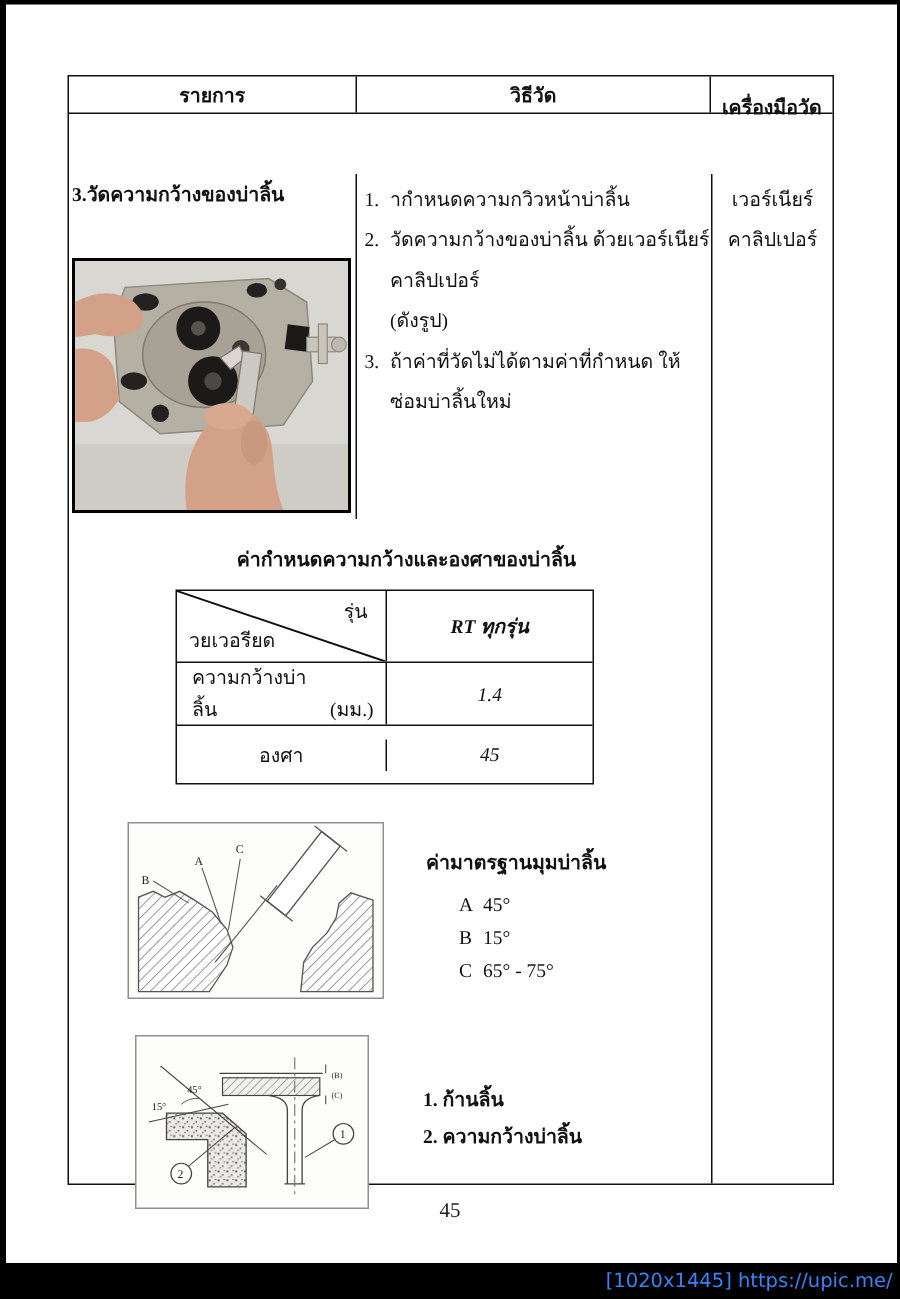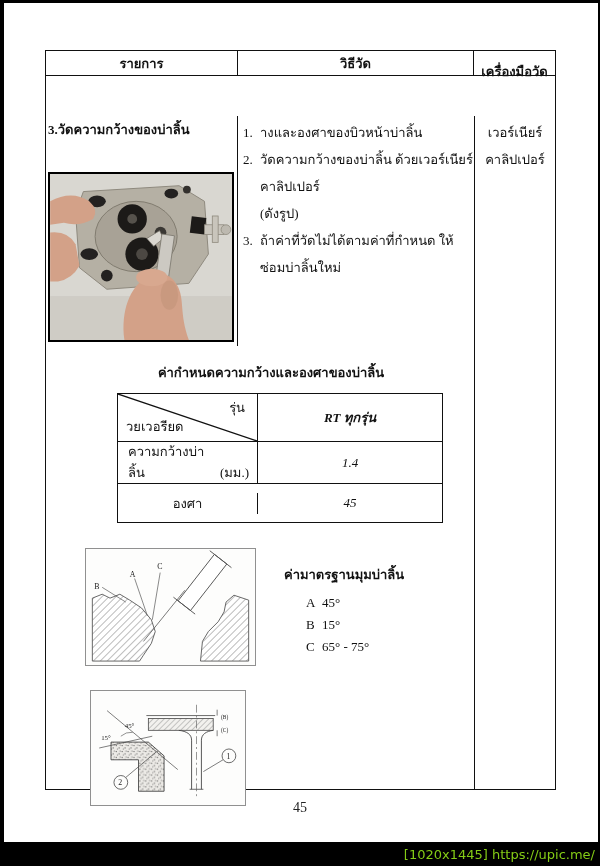--- a/index.html
+++ b/index.html
@@ -38,21 +38,21 @@
   .step { display:flex; line-height:27px; }
   .step-num { width:17px; flex:none; }
 
   .photo { position:absolute; left:2px; top:56px; width:186px; height:170px;
            border:2px solid #000; background:#d9d7d1; }
   .photo svg { display:block; width:100%; height:100%; }
 
   .spec-title { position:absolute; left:0; top:246px; width:450px; text-align:center;
                 font-size:13px; font-weight:bold; }
 
-  .spec-table { position:absolute; left:71px; top:277px; width:326px; height:130px;
+  .spec-table { position:absolute; left:71px; top:277px; width:279px; height:130px;
                 border:1.5px solid #111; display:flex; flex-direction:column; font-size:13px; }
   .sp-row { display:flex; }
   .sp-r1 { height:48px; border-bottom:1.5px solid #111; }
   .sp-r2 { height:42px; border-bottom:1.5px solid #111; }
   .sp-r3 { flex:1;align-items:center; }
   .sp-left { width:140px; border-right:1.5px solid #111; position:relative; }
   .sp-right { flex:1; display:flex; align-items:center; justify-content:center;font-style:italic; }
   .sp-corner svg { position:absolute; left:0; top:0; width:100%; height:100%; }
   .corner-top { position:absolute; top:3px; right:12px; }
   .corner-bottom { position:absolute; bottom:4px; left:8px; }
@@ -72,21 +72,21 @@
   .as-row { display:flex; line-height:22px; padding-left:22px; }
   .as-key { width:16px; }
 
   .legend { position:absolute; left:236px; top:604px; font-size:13px; line-height:25px; font-weight:600; }
 
   .page-number { position:absolute; left:0; top:800px; width:600px; text-align:center;
                  font-size:14px; color:#222; }
 
   .bottom-bar { position:absolute; left:0; bottom:0; width:600px; height:24px; background:#000;
                 display:flex; align-items:center; justify-content:flex-end; padding-right:5px;
-                font-family:"DejaVu Sans","Liberation Sans",sans-serif; font-size:13px; color:#84cc16; }
+                font-family:"DejaVu Sans","Liberation Sans",sans-serif; font-size:13px; color:#3b82f6; }
 
   text { font-family:"Liberation Serif","DejaVu Serif",serif; }
 </style>
 </head>
 <body>
 
 <div class="page">
   <div class="edge edge-left"></div>
   <div class="edge edge-top"></div>
   <div class="edge edge-right"></div>
@@ -100,21 +100,21 @@
 
     <div class="body-row">
       <div class="body-main">
         <div class="col-divider"></div>
 
         <div class="item-title">3.วัดความกว้างของบ่าลิ้น</div>
 
         <div class="steps">
           <div class="step">
             <span class="step-num">1.</span>
-            <span>างและองศาของบิวหน้าบ่าลิ้น</span>
+            <span>ากำหนดความกวิวหน้าบ่าลิ้น</span>
           </div>
           <div class="step">
             <span class="step-num">2.</span>
             <span>วัดความกว้างของบ่าลิ้น ด้วยเวอร์เนียร์คาลิปเปอร์</span>
           </div>
           <div class="step">
             <span class="step-num"></span>
             <span>(ดังรูป)</span>
           </div>
           <div class="step">
@@ -270,20 +270,24 @@
             <circle cx="140" cy="66" r="7" fill="none" stroke="#444" stroke-width="0.8"></circle>
             <text x="137.5" y="69" font-size="8" fill="#222">1</text>
             <line x1="134" y1="70" x2="114" y2="82" stroke="#444" stroke-width="0.7"></line>
 
             <circle cx="30" cy="93" r="7" fill="none" stroke="#444" stroke-width="0.8"></circle>
             <text x="27.5" y="96" font-size="8" fill="#222">2</text>
             <line x1="35" y1="88" x2="66" y2="62" stroke="#444" stroke-width="0.7"></line>
           </svg>
         </div>
 
+        <div class="legend">
+          <div>1. ก้านลิ้น</div>
+          <div>2. ความกว้างบ่าลิ้น</div>
+        </div>
       </div>
 
       <div class="body-tools">
         <div>เวอร์เนียร์</div>
         <div>คาลิปเปอร์</div>
       </div>
     </div>
   </div>
 
   <div class="page-number">45</div>

